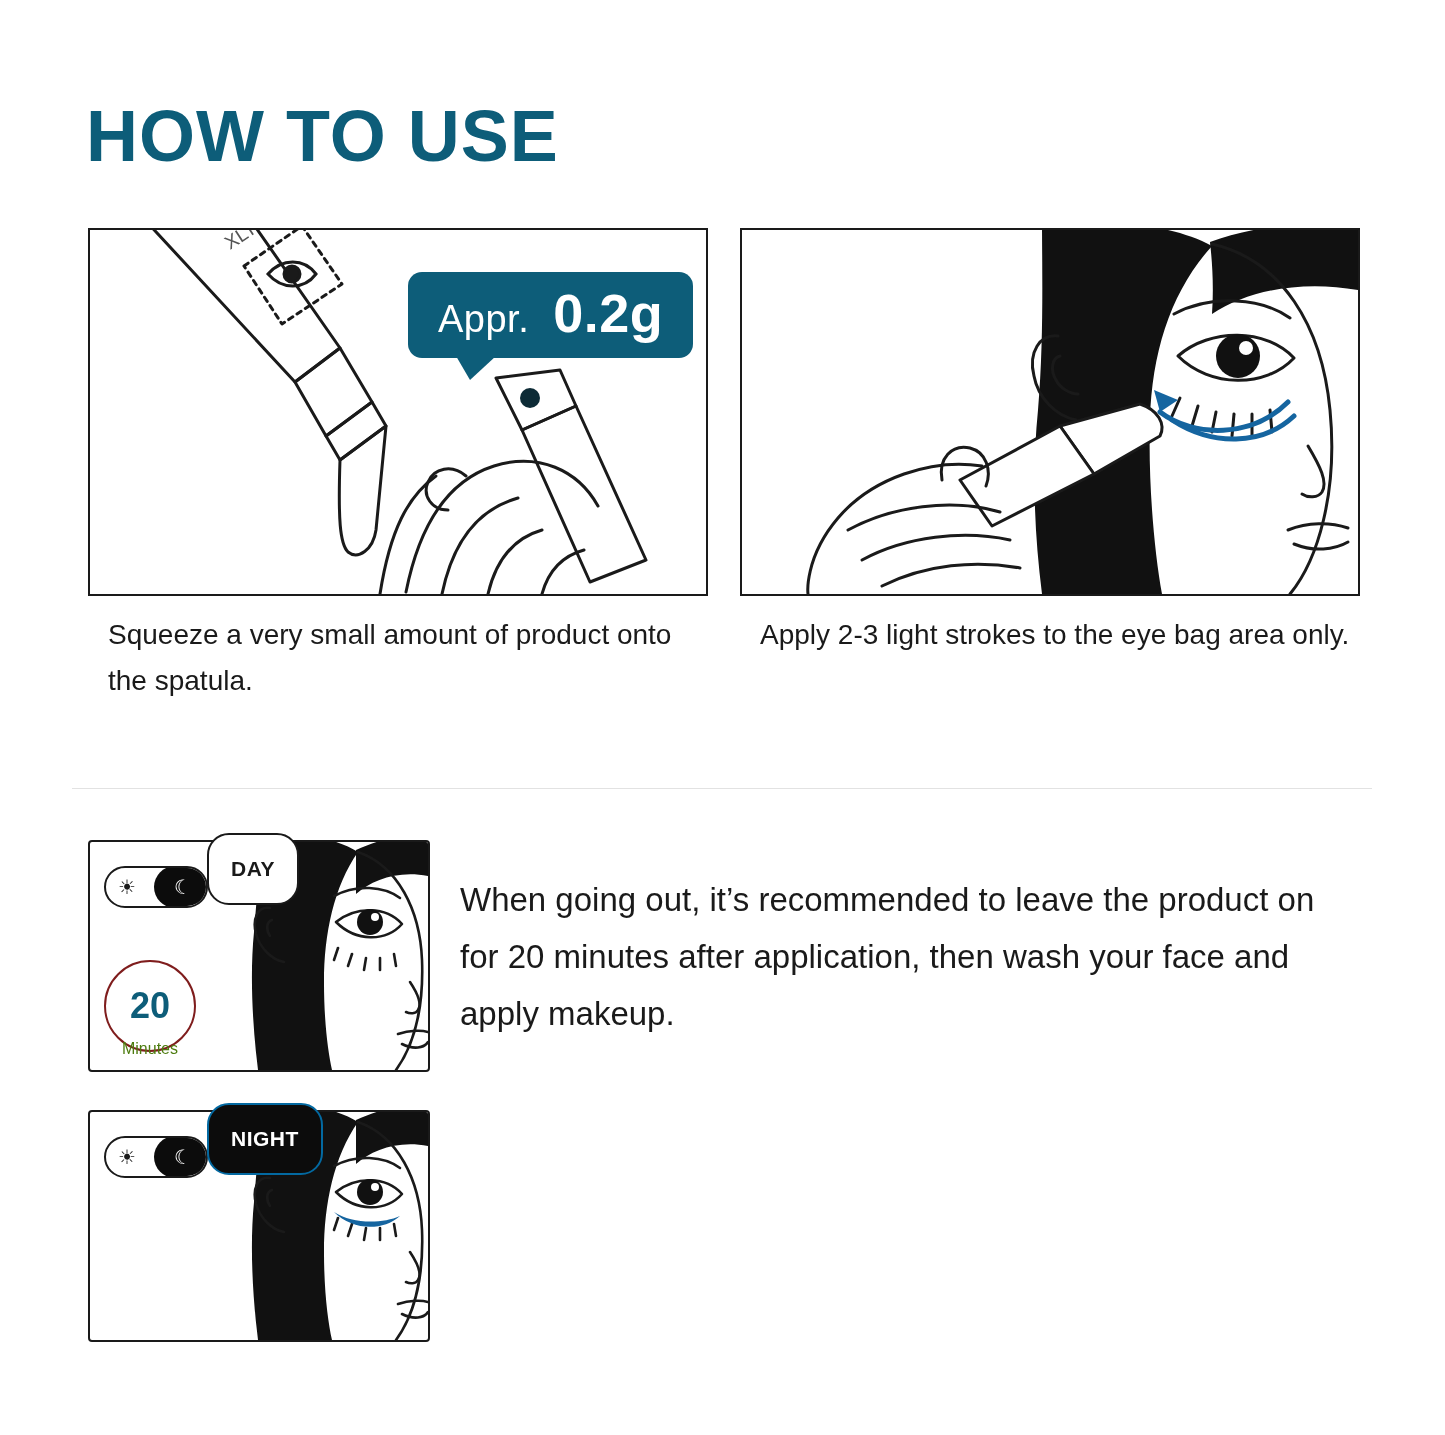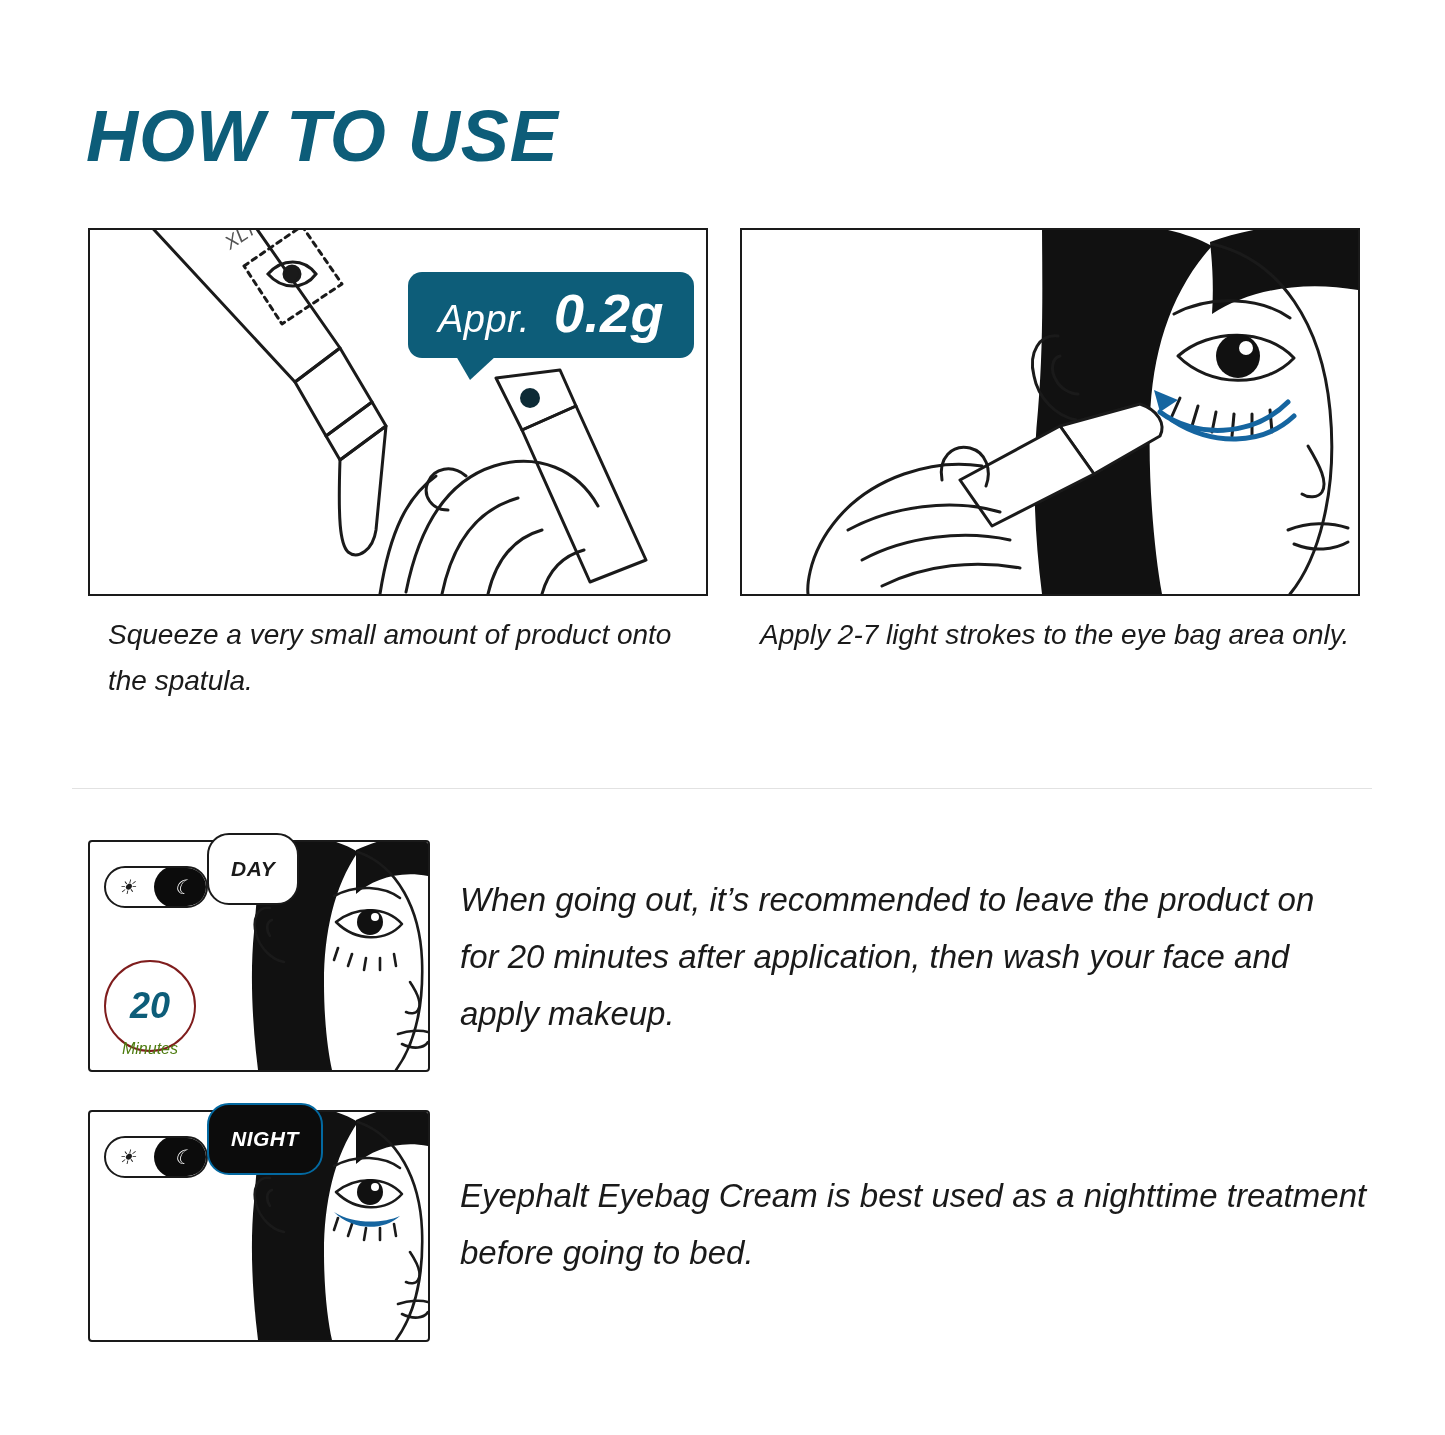--- a/index.html
+++ b/index.html
@@ -13,21 +13,20 @@
     font-family: "Liberation Sans", sans-serif;
     color: #1a1a1a;
     position: relative;
     overflow: hidden;
   }
 
   .page {
     position: relative;
     width: 1445px;
     height: 1411px;
-    font-style: italic;
   }
 
   
   .title {
     position: absolute;
     left: 86px;
     top: 100px;
     font-size: 72px;
     font-weight: bold;
     letter-spacing: 1px;
@@ -292,21 +291,21 @@
       <g fill="none" stroke="#1a1a1a" stroke-width="3" stroke-linecap="round" stroke-linejoin="round">
         <path d="M240 236 C190 228 130 248 96 288 C62 328 66 364 66 364"></path>
         <path d="M106 300 C150 276 210 268 258 282"></path>
         <path d="M120 330 C164 306 222 300 268 310"></path>
         <path d="M140 356 C184 334 234 330 278 338"></path>
         <path d="M200 250 C196 228 210 214 228 218 C244 222 250 240 244 256"></path>
       </g>
     </svg>
   </div>
 
-  <div class="caption" id="caption-2">Apply 2-7 light strokes to the eye bag area only.</div>
+  <div class="caption" id="caption-2">Apply 2-3 light strokes to the eye bag area only.</div>
 
   <div class="divider"></div>
 
   <div class="badge" id="badge-day">DAY</div>
 
   <div class="panel" id="panel-day">
     <svg width="338" height="228" viewBox="0 0 338 228">
       <path d="M170 -10 C210 -10 246 -4 268 10 C244 44 234 92 234 140 C234 180 238 210 242 228 L168 228 C162 180 160 130 164 90 C168 44 170 12 170 -10 Z" fill="#111"></path>
       <path d="M266 8 C296 -6 330 -10 338 -10 L338 34 C308 28 282 38 266 52 Z" fill="#111"></path>
       <g fill="none" stroke="#1a1a1a" stroke-width="2.6" stroke-linecap="round" stroke-linejoin="round">
@@ -366,15 +365,14 @@
       <path d="M244 100 C262 118 292 120 310 104 C292 112 262 112 244 100 Z" fill="#1565a0"></path>
     </svg>
   </div>
 
   <div class="toggle" id="toggle-night">
     <span class="ic sun">☀</span>
     <span class="knob"></span>
     <span class="ic moon">☾</span>
   </div>
 
-  <div class="lower-text" id="text-night">Eyephalt Eyebag Cream is best used as a nighttime treatment before going to bed.</div>
 
 </div>
 
 </body></html>

